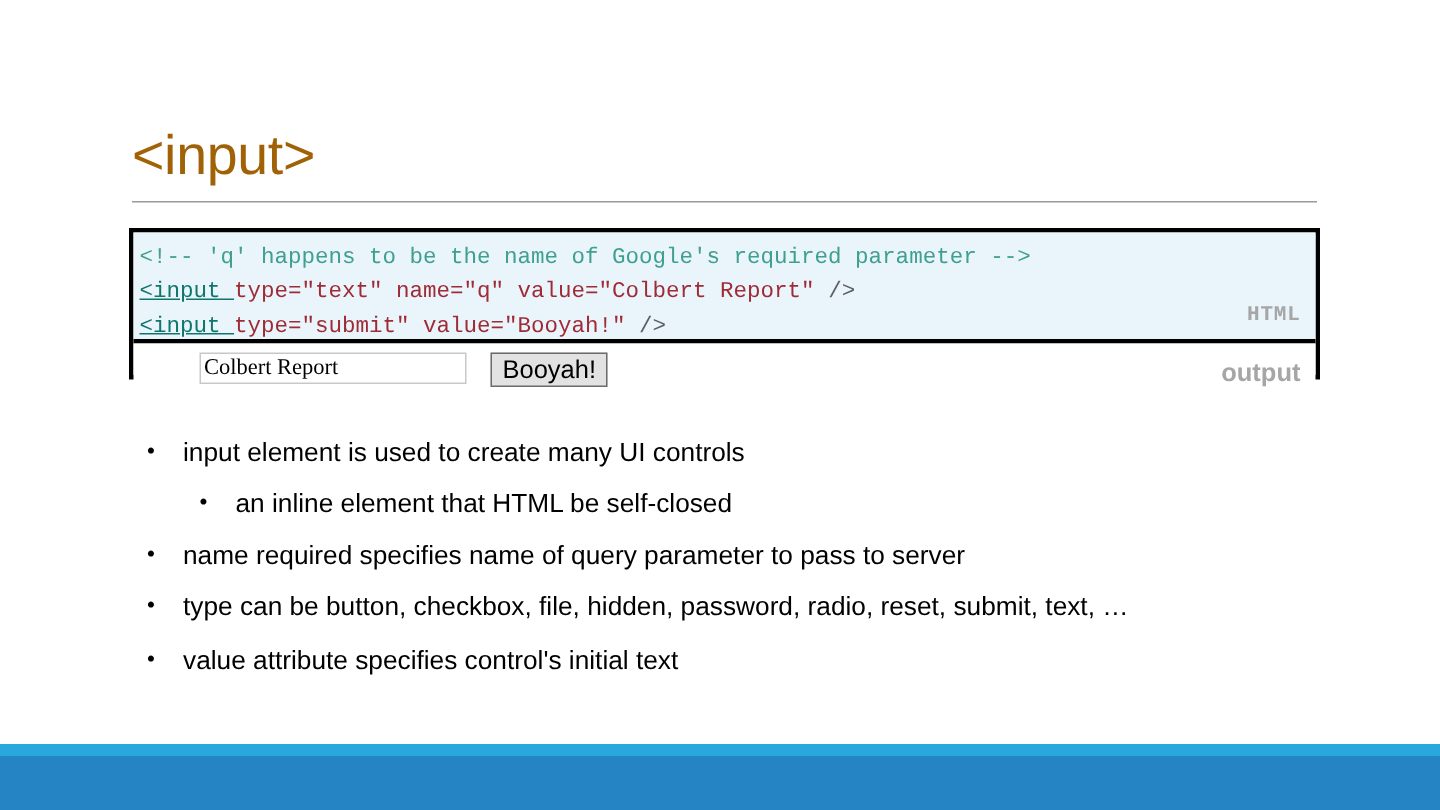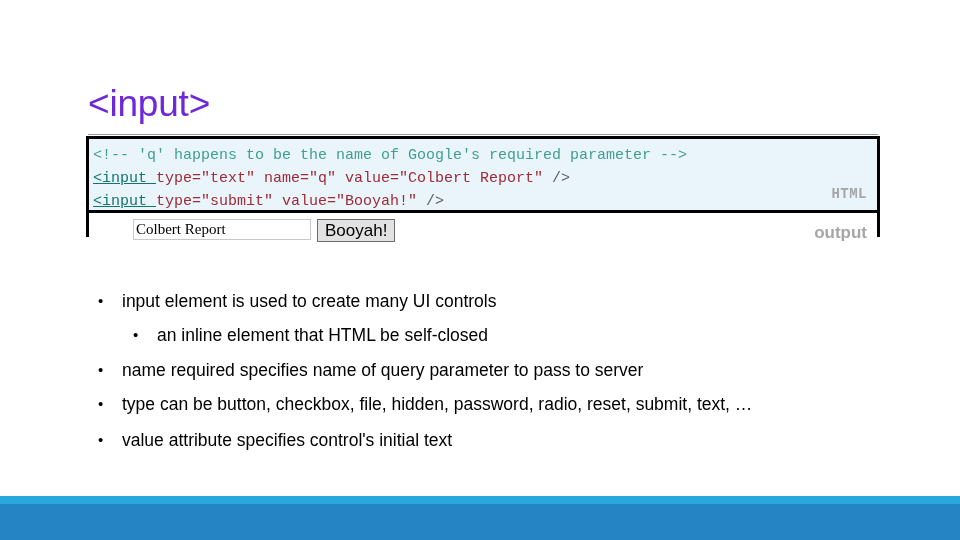--- a/index.html
+++ b/index.html
@@ -21,39 +21,39 @@
     background: #ffffff;
   }
 
   
   .title {
     position: absolute;
     left: 88px;
     top: 82px;
     font-size: 37px;
     line-height: 44px;
-    color: #6d28d9;
+    color: #a16207;
     font-weight: 400;
     letter-spacing: -0.2px;
     white-space: nowrap;
   }
   .title-rule {
     position: absolute;
     left: 88px;
     top: 134px;
     width: 790px;
     height: 1px;
     background: #9a9a9a;
   }
 
   
   .codebox {
     position: absolute;
     left: 86px;
-    top: 136px;
+    top: 152px;
     width: 794px;
     height: 101px;
     border: 3px solid #000000;
     box-sizing: border-box;
     background: #ffffff;
   }
   .code-area {
     position: relative;
     height: 74px;
     background: #eaf4fb;
@@ -97,21 +97,21 @@
     right: 10px;
     top: 10px;
     font-size: 17px;
     font-weight: bold;
     color: #a6a6a6;
   }
 
   .form-row {
     display: flex;
     align-items: flex-start;
-    gap: 6px;
+    gap: 16px;
     padding-left: 38px;
   }
   .text-input {
     width: 178px;
     height: 21px;
     box-sizing: border-box;
     border: 1px solid #c8c8c8;
     background: #ffffff;
     font-family: "Liberation Serif", serif;
     font-size: 15px;

